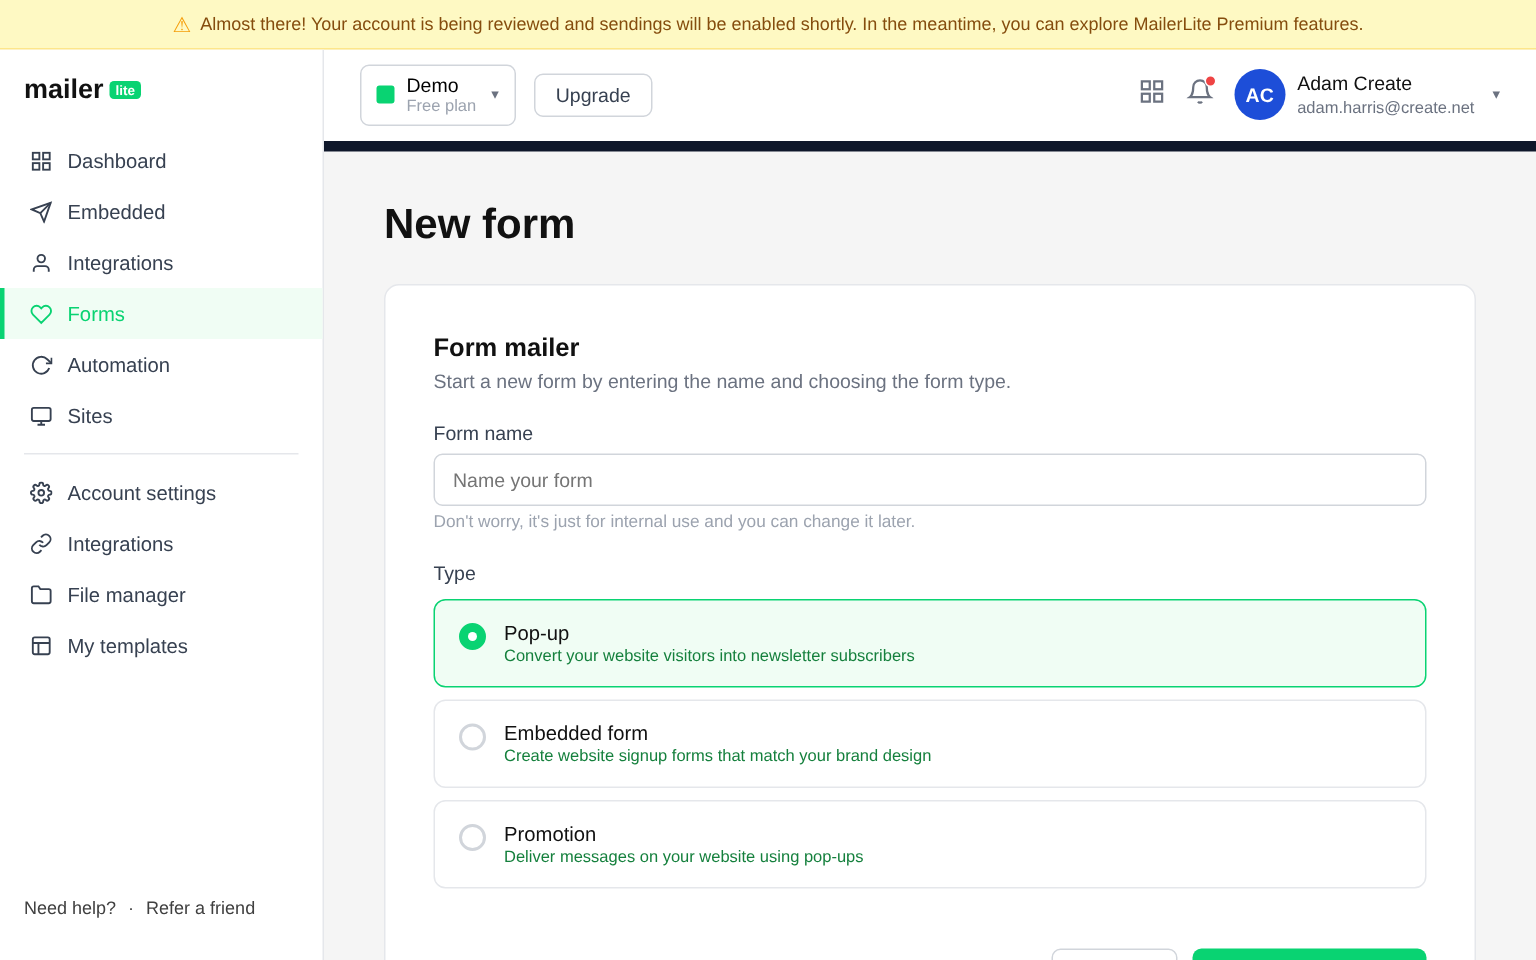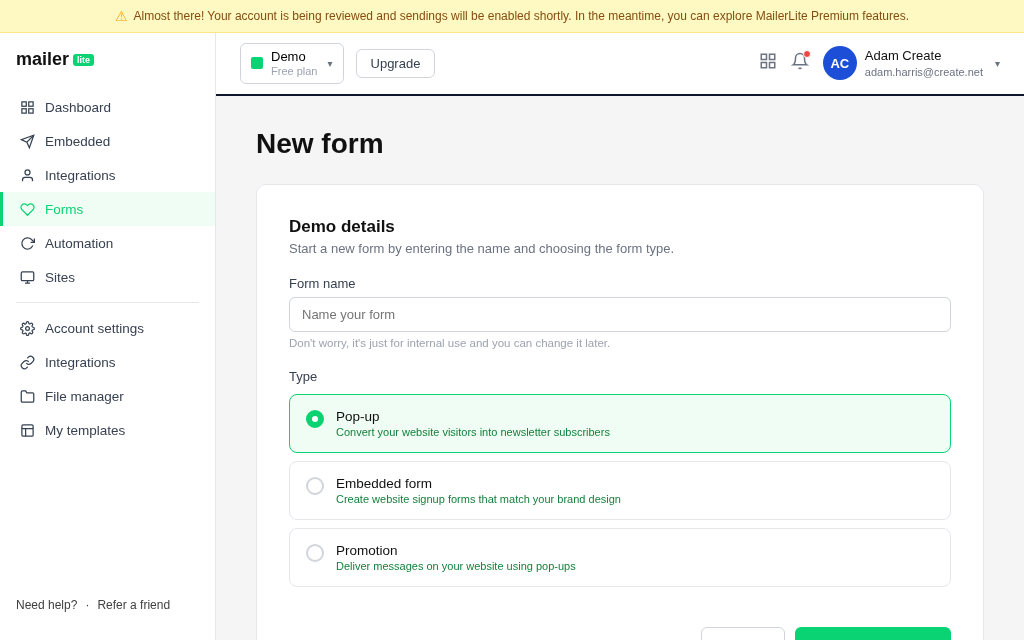--- a/index.html
+++ b/index.html
@@ -77,21 +77,21 @@
       display: flex;
       gap: 8px;
     }
 
     
     .content-area { flex: 1; display: flex; flex-direction: column; overflow: hidden; }
 
     
     .header-bar {
       background: #fff;
-      border-bottom: 2px solid #0f172a;
+      border-bottom: 7px solid #0f172a;
       padding: 10px 24px;
       display: flex;
       align-items: center;
       gap: 12px;
       flex-shrink: 0;
     }
     .workspace-selector {
       display: flex;
       align-items: center;
       gap: 8px;
@@ -409,21 +409,21 @@
           </div>
           <span class="chevron-down" style="margin-left:4px;">▾</span>
         </div>
       </div>
     </div>
 
     <div class="main-content">
       <h1 class="page-title">New form</h1>
 
       <div class="form-card">
-        <div class="form-section-title">Demo details</div>
+        <div class="form-section-title">Form mailer</div>
         <div class="form-section-desc">Start a new form by entering the name and choosing the form type.</div>
 
         <label class="form-label">Form name</label>
         <input class="form-input" type="text" placeholder="Name your form" style="">
         <div class="form-hint">Don't worry, it's just for internal use and you can change it later.</div>
 
         <div class="type-section">
           <div class="type-label">Type</div>
 
           <div class="radio-option selected">

